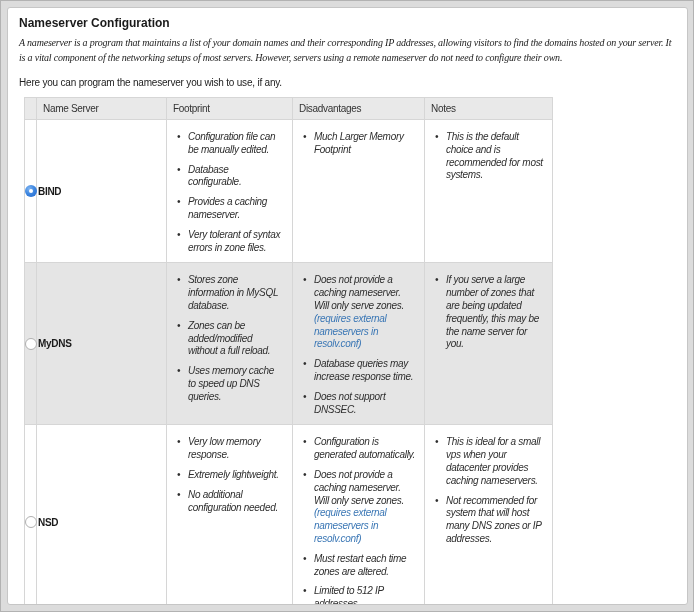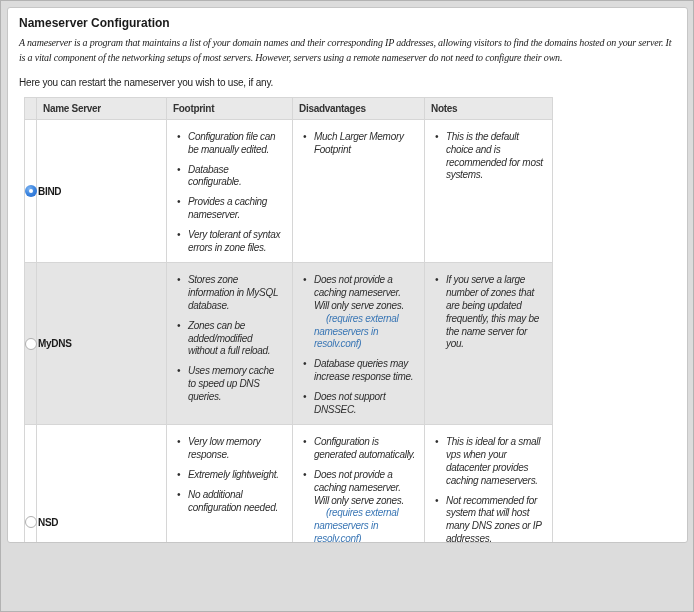--- a/index.html
+++ b/index.html
@@ -7,21 +7,21 @@
     width:694px;height:612px;
     background:#dcdcdc;
     border:1px solid #b2b2b2;
     box-sizing:border-box;
     font-family:"Liberation Sans","DejaVu Sans",sans-serif;
     position:relative;
     overflow:hidden;
   }
   .panel{
     position:absolute;left:6px;top:6px;
-    width:681px;height:536px;
+    width:681px;height:598px;
     background:#ffffff;
     border:1px solid #c6c6c6;
     border-radius:3px;
     box-sizing:border-box;
     padding:8px 10px;
     overflow:hidden;
   }
   .page-title{
     font-size:12px;font-weight:bold;color:#1a1a1a;
     margin:0 0 6px 1px;
@@ -45,21 +45,21 @@
     font-size:10px;
     letter-spacing:-0.3px;
     color:#2e2e2e;
   }
   .ns-table th,.ns-table td{
     border:1px solid #d6d6d6;
     box-sizing:border-box;
   }
   .ns-table thead th{
     background:#e9e9e9;
-    font-weight:bold;
+    font-weight:normal;
     text-align:left;
     color:#333;
     padding:5px 6px;
     height:22px;
   }
   .col-radio{width:12px;}
   .col-name{width:130px;}
   .col-adv{width:126px;}
   .col-dis{width:132px;}
   .col-notes{width:128px;}
@@ -84,21 +84,21 @@
     position:relative;
     padding-left:13px;
     margin-top:7px;
     line-height:1.28;
   }
   .cell-list li::before{
     content:"\2022";
     position:absolute;left:2px;top:0;
     color:#2e2e2e;
   }
-  a.res-link{color:#3b77b5;text-decoration:none;cursor:pointer;margin-left:12px;}
+  a.res-link{color:#3b77b5;text-decoration:none;cursor:pointer;}
   .radio{
     display:inline-block;width:12px;height:12px;
     border-radius:50%;
     background:#ffffff;
     border:1px solid #b0b0b0;
     box-sizing:border-box;
     vertical-align:middle;
     position:relative;
     cursor:pointer;
   }
@@ -111,21 +111,21 @@
     width:4px;height:4px;border-radius:50%;
     background:#ffffff;
   }
 </style>
 </head>
 <body>
 
 <div class="panel">
   <h1 class="page-title">Nameserver Configuration</h1>
   <p class="page-desc">A nameserver is a program that maintains a list of your domain names and their corresponding IP addresses, allowing visitors to find the domains hosted on your server. It is a vital component of the networking setups of most servers. However, servers using a remote nameserver do not need to configure their own.</p>
-  <p class="page-instruction">Here you can restart the nameserver you wish to use, if any.</p>
+  <p class="page-instruction">Here you can program the nameserver you wish to use, if any.</p>
 
   <table class="ns-table">
     <colgroup>
       <col class="col-radio">
         <col class="col-name">
         <col class="col-adv">
         <col class="col-dis">
         <col class="col-notes">
     </colgroup>
     <thead>

